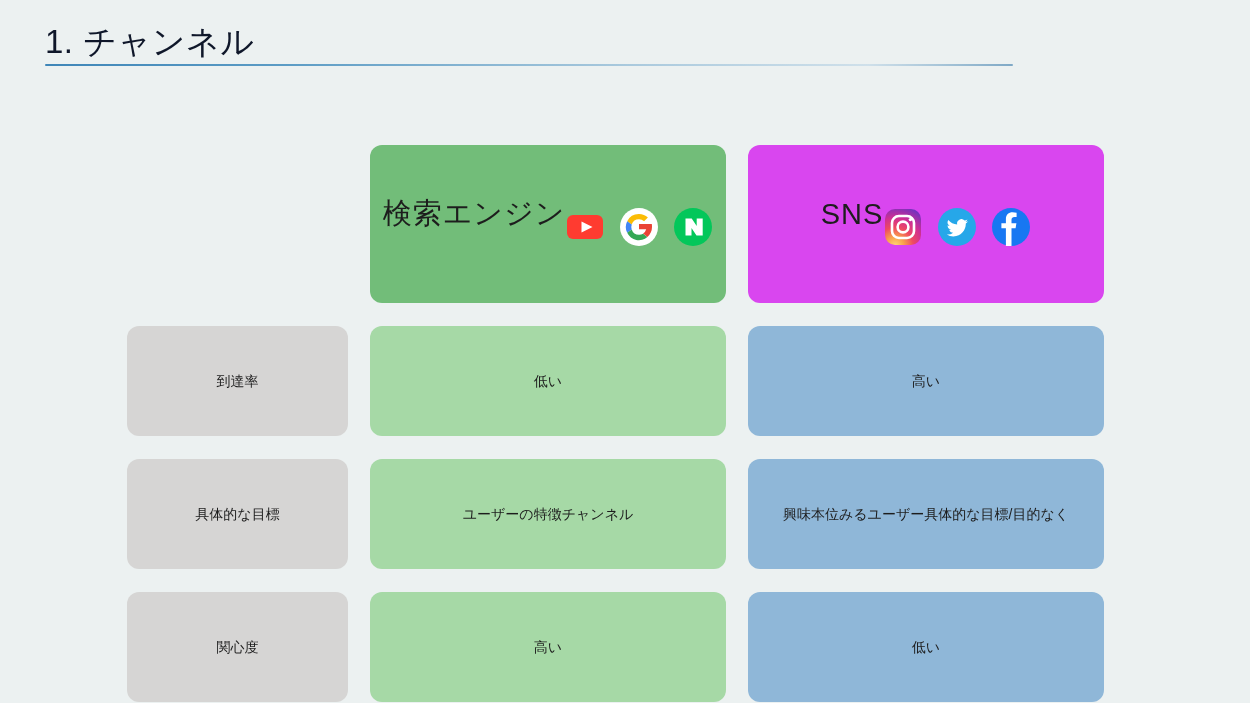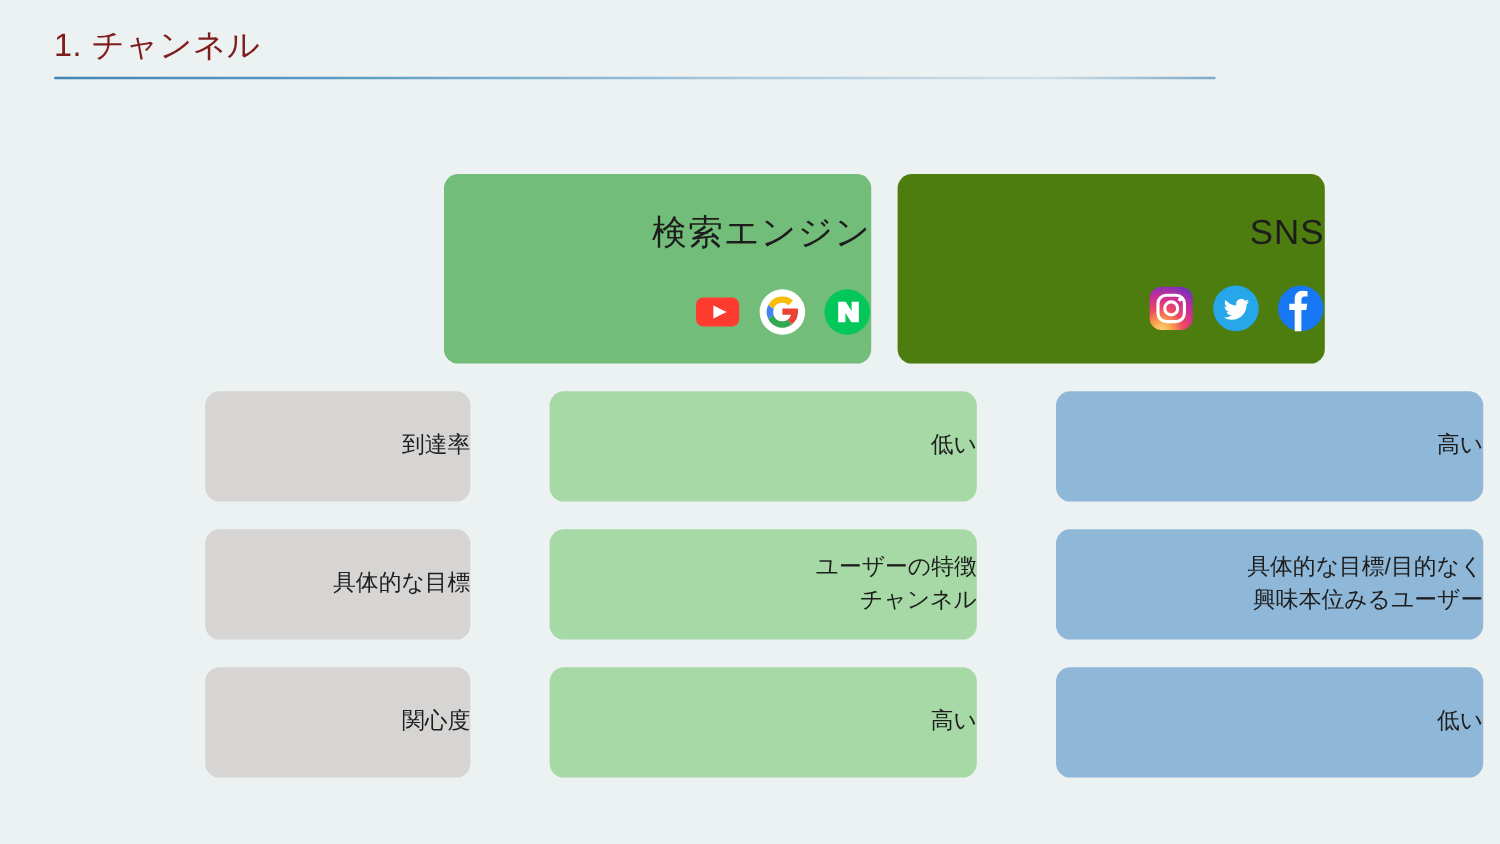--- a/index.html
+++ b/index.html
@@ -14,23 +14,23 @@
     font-family: "Liberation Sans", "DejaVu Sans", sans-serif;
     overflow: hidden;
     position: relative;
   }
 
   
   .slide-title {
     position: absolute;
     left: 45px;
     top: 20px;
-    font-size: 27px;
+    font-size: 33px;
     font-weight: 400;
-    color: #7f1d1d;
+    color: #0f172a;
     letter-spacing: 0.5px;
     white-space: nowrap;
   }
   .title-rule {
     position: absolute;
     left: 45px;
     top: 64px;
     width: 968px;
     height: 2px;
     background: linear-gradient(to right, #3f86b8 0%, #5c9cc5 25%, #a9c9dd 60%, #cfe0ea 85%, #7fa9c6 100%);
@@ -47,22 +47,22 @@
   .row {
     display: flex;
     gap: 22px;
     margin-bottom: 23px;
   }
   .row:last-child { margin-bottom: 0; }
 
   .cell {
     border-radius: 12px;
     display: flex;
-    flex-direction: column;
-    align-items: flex-end;
+    flex-direction: row;
+    align-items: center;
     justify-content: center;
     text-align: center;
     box-sizing: border-box;
   }
 
   .col-label { width: 221px; flex: 0 0 221px; }
   .col-data  { width: 356px; flex: 0 0 356px; }
 
   .spacer {
     background: transparent;
@@ -74,37 +74,36 @@
     padding-top: 6px;
   }
   .head-title {
     font-size: 29px;
     color: #1d1d1d;
     font-weight: 400;
     letter-spacing: 1px;
     margin-bottom: 26px;
   }
   .head-green { background: #72bd79; }
-  .head-blue  { background: #4d7c0f; }
+  .head-blue  { background: #d946ef; }
 
   .icon-row {
     display: flex;
     gap: 14px;
     align-items: center;
     justify-content: center;
     height: 40px;
   }
 
   
   .body-cell {
-    height: 92px;
-    font-size: 19px;
+    height: 110px;
+    font-size: 14px;
     color: #1d1d1d;
     line-height: 1.45;
-    margin-left: 44px;
   }
   .label-cell { background: #d6d5d4; }
   .green-cell { background: #a6d9a6; }
   .blue-cell  { background: #8fb7d8; }
 
   .cell-text { display: block; }
 
   
   .brand-icon {
     width: 40px;
@@ -207,22 +206,22 @@
 
   <div class="row">
     <div class="cell col-label body-cell label-cell">
       <span class="cell-text">具体的な目標</span>
     </div>
     <div class="cell col-data body-cell green-cell">
       <span class="cell-text">ユーザーの特徴</span>
       <span class="cell-text">チャンネル</span>
     </div>
     <div class="cell col-data body-cell blue-cell">
+      <span class="cell-text">興味本位みるユーザー</span>
       <span class="cell-text">具体的な目標/目的なく</span>
-      <span class="cell-text">興味本位みるユーザー</span>
     </div>
   </div>
 
   <div class="row">
     <div class="cell col-label body-cell label-cell">
       <span class="cell-text">関心度</span>
     </div>
     <div class="cell col-data body-cell green-cell">
       <span class="cell-text">高い</span>
     </div>

